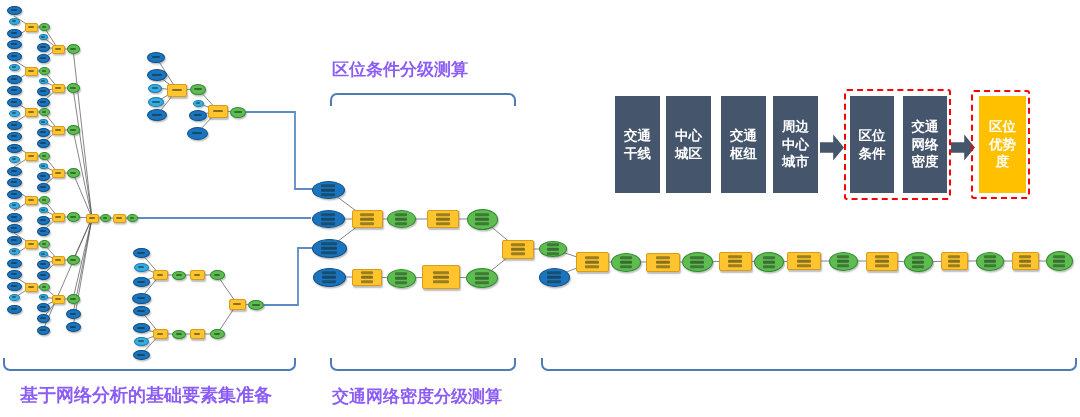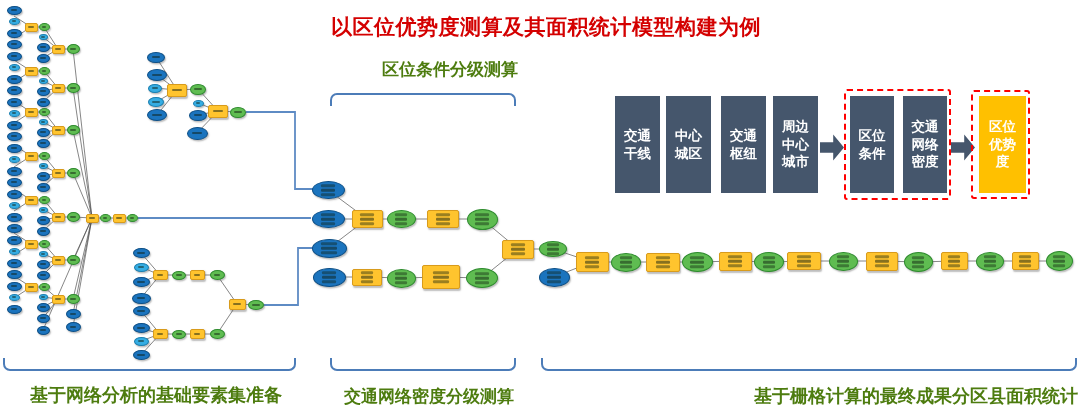--- a/index.html
+++ b/index.html
@@ -16,21 +16,21 @@
   .node.c{background:#35ADE3;border:1px solid #1A7FB0;border-radius:50%;}
   .node.g{background:#5FBC51;border:1px solid #2E8B2E;border-radius:50%;}
   .node.t{background:#FFC42E;border:1px solid #D89B1C;border-radius:2px;}
   .node::after{content:'';position:absolute;left:24%;right:24%;top:50%;height:2px;
     transform:translateY(-50%);background:rgba(15,30,15,.5);border-radius:1px;}
   .node.lg::after{height:2.5px;left:27%;right:27%;
     box-shadow:0 -4.5px 0 rgba(15,30,15,.42),0 4.5px 0 rgba(15,30,15,.42);}
 
   .title{position:absolute;left:12px;right:0;top:13px;text-align:center;font-size:21px;
     font-weight:bold;letter-spacing:.5px;color:#D40000;z-index:5;}
-  .seclabel{position:absolute;font-weight:bold;color:#4d7c0f;text-align:right;z-index:5;}
+  .seclabel{position:absolute;font-weight:bold;color:#8b5cf6;text-align:left;z-index:5;}
   #lbl-top{left:332px;top:58px;width:186px;font-size:17px;}
   #lbl-bl{left:20px;top:383px;width:262px;font-size:18px;}
   #lbl-bm{left:332px;top:385px;width:182px;font-size:17px;}
   #lbl-br{left:541px;top:384px;width:537px;font-size:18px;}
 
   .brk{position:absolute;z-index:3;box-sizing:border-box;}
   .brk-top{border-top:2.5px solid #4C7CB8;border-left:2.5px solid #4C7CB8;border-right:2.5px solid #4C7CB8;border-radius:7px 7px 0 0;height:13px;}
   .brk-bot{border-bottom:2.5px solid #4C7CB8;border-left:2.5px solid #4C7CB8;border-right:2.5px solid #4C7CB8;border-radius:0 0 7px 7px;height:13px;}
 
   #flow-panel{position:absolute;left:8px;top:0;width:100%;height:100%;z-index:4;margin-top:16px;}
@@ -313,32 +313,30 @@
       <div class="node t lg" style="left: 787px; top: 252px; width: 34px; height: 18px;"></div>
       <div class="node g lg" style="left: 828.5px; top: 251.5px; width: 29px; height: 19px;"></div>
       <div class="node t lg" style="left: 866px; top: 251.5px; width: 32px; height: 19px;"></div>
       <div class="node g lg" style="left: 903.5px; top: 252px; width: 29px; height: 20px;"></div>
       <div class="node t lg" style="left: 940.5px; top: 252px; width: 27px; height: 18px;"></div>
       <div class="node g lg" style="left: 976px; top: 251.5px; width: 28px; height: 19px;"></div>
       <div class="node t lg" style="left: 1011.5px; top: 252px; width: 27px; height: 18px;"></div>
       <div class="node g lg" style="left: 1045.5px; top: 251px; width: 27px; height: 20px;"></div>
     </div>
 
-  <div class="title" style="color: rgb(212, 0, 0);">以区位优势度测算及其面积统计模型构建为例</div>
 
   <div class="seclabel" id="lbl-top">区位条件分级测算</div>
 
   <div class="brk brk-top" style="left:330px;top:93px;width:186px;"></div>
   <div class="brk brk-bot" style="left:3px;top:358px;width:293px;"></div>
   <div class="brk brk-bot" style="left:330px;top:358px;width:186px;"></div>
   <div class="brk brk-bot" style="left:541px;top:358px;width:536px;"></div>
 
   <div class="seclabel" id="lbl-bm">交通网络密度分级测算</div>
   <div class="seclabel" id="lbl-bl">基于网络分析的基础要素集准备</div>
-  <div class="seclabel" id="lbl-br">基于栅格计算的最终成果分区县面积统计</div>
 
   <div id="flow-panel">
       <div class="pbox" style="left: 607px; top: 80px; width: 45px; height: 97px;">
         <span>交通</span>
         <span>干线</span>
       </div>
       <div class="pbox" style="left: 658px; top: 80px; width: 45px; height: 97px;">
         <span>中心</span>
         <span>城区</span>
       </div>

